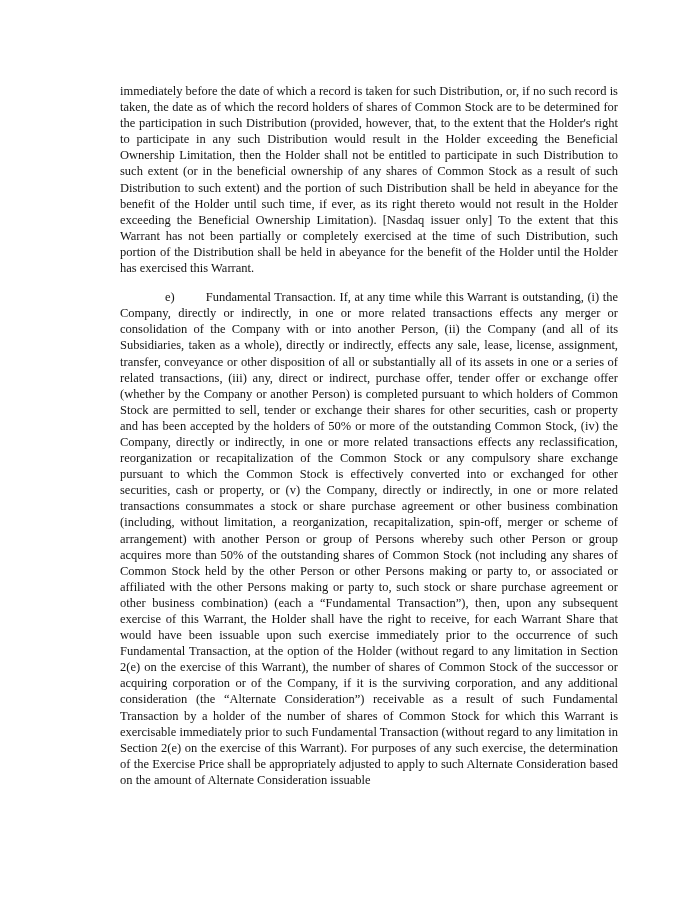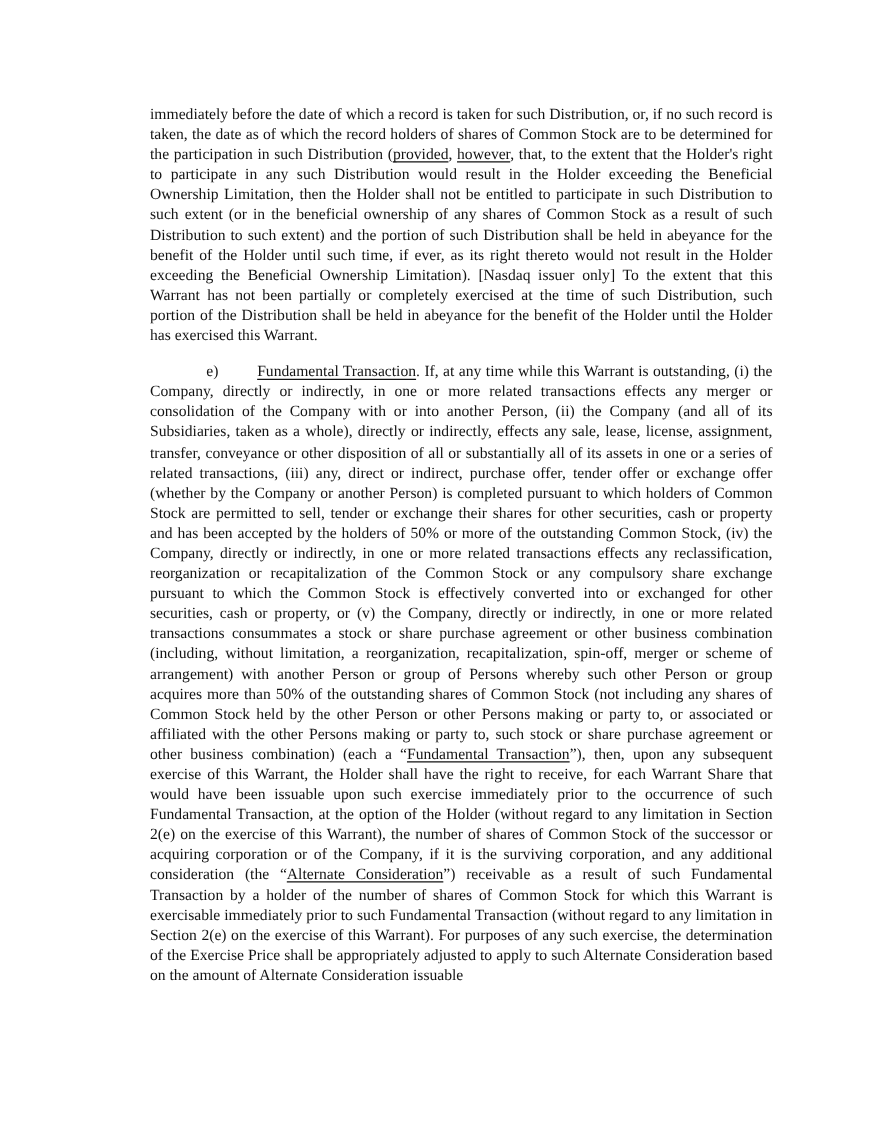--- a/index.html
+++ b/index.html
@@ -33,21 +33,20 @@
   .page-text p {
     margin: 0;
   }
   .page-text p + p {
     margin-top: 13px;
   }
   .page-text p.indented {
     text-indent: 45px;
   }
   .u {
-    text-decoration: underline;
     text-underline-offset: 2px;
   }
   .tab {
     display: inline-block;
     width: 31px;
   }
   .page-number {
     position: absolute;
     left: 0;
     top: 848px;

